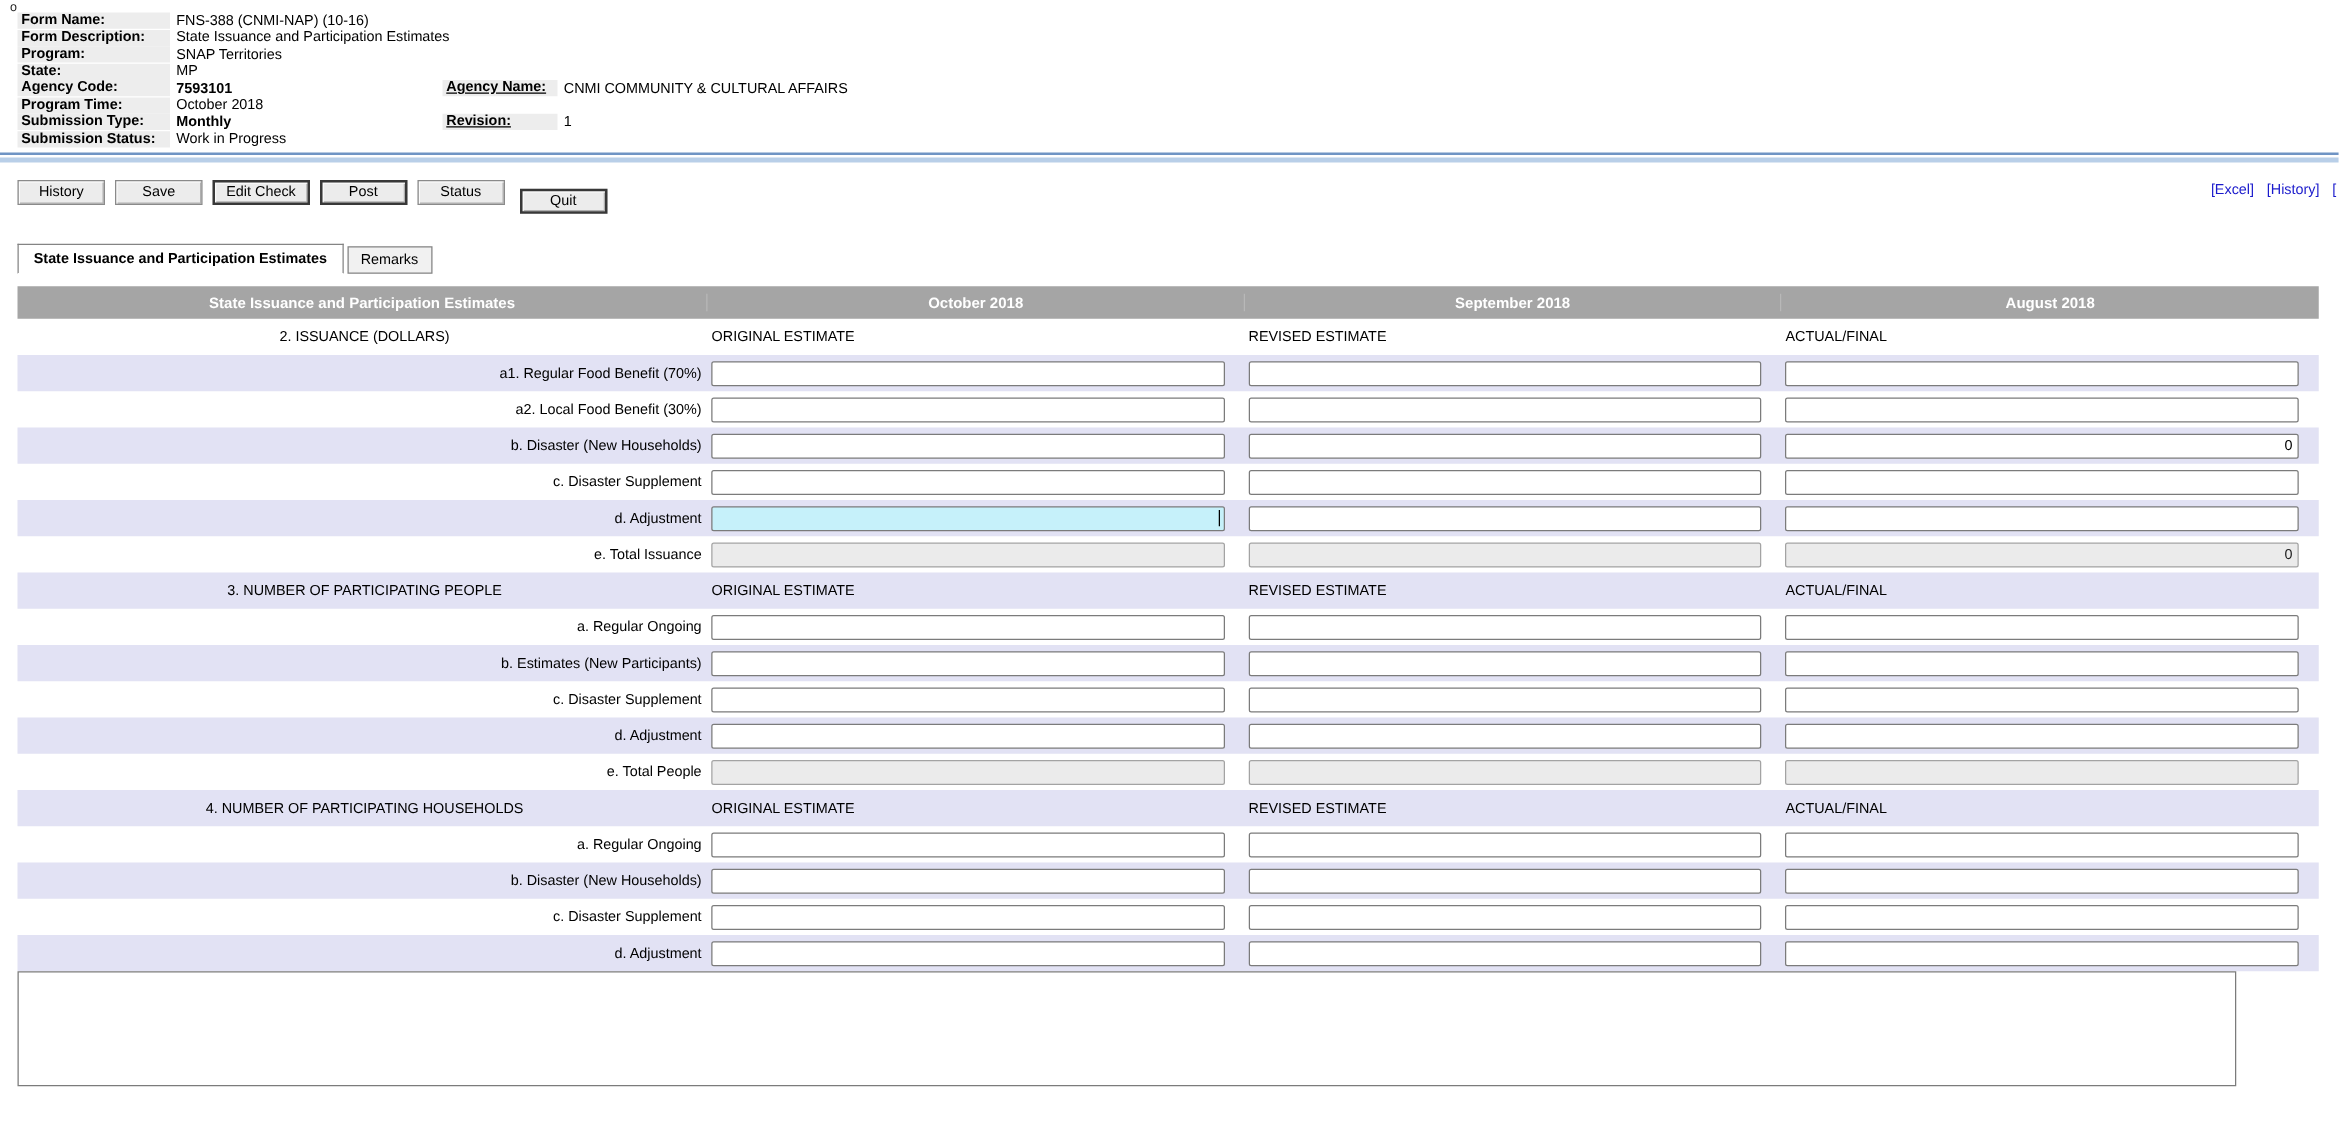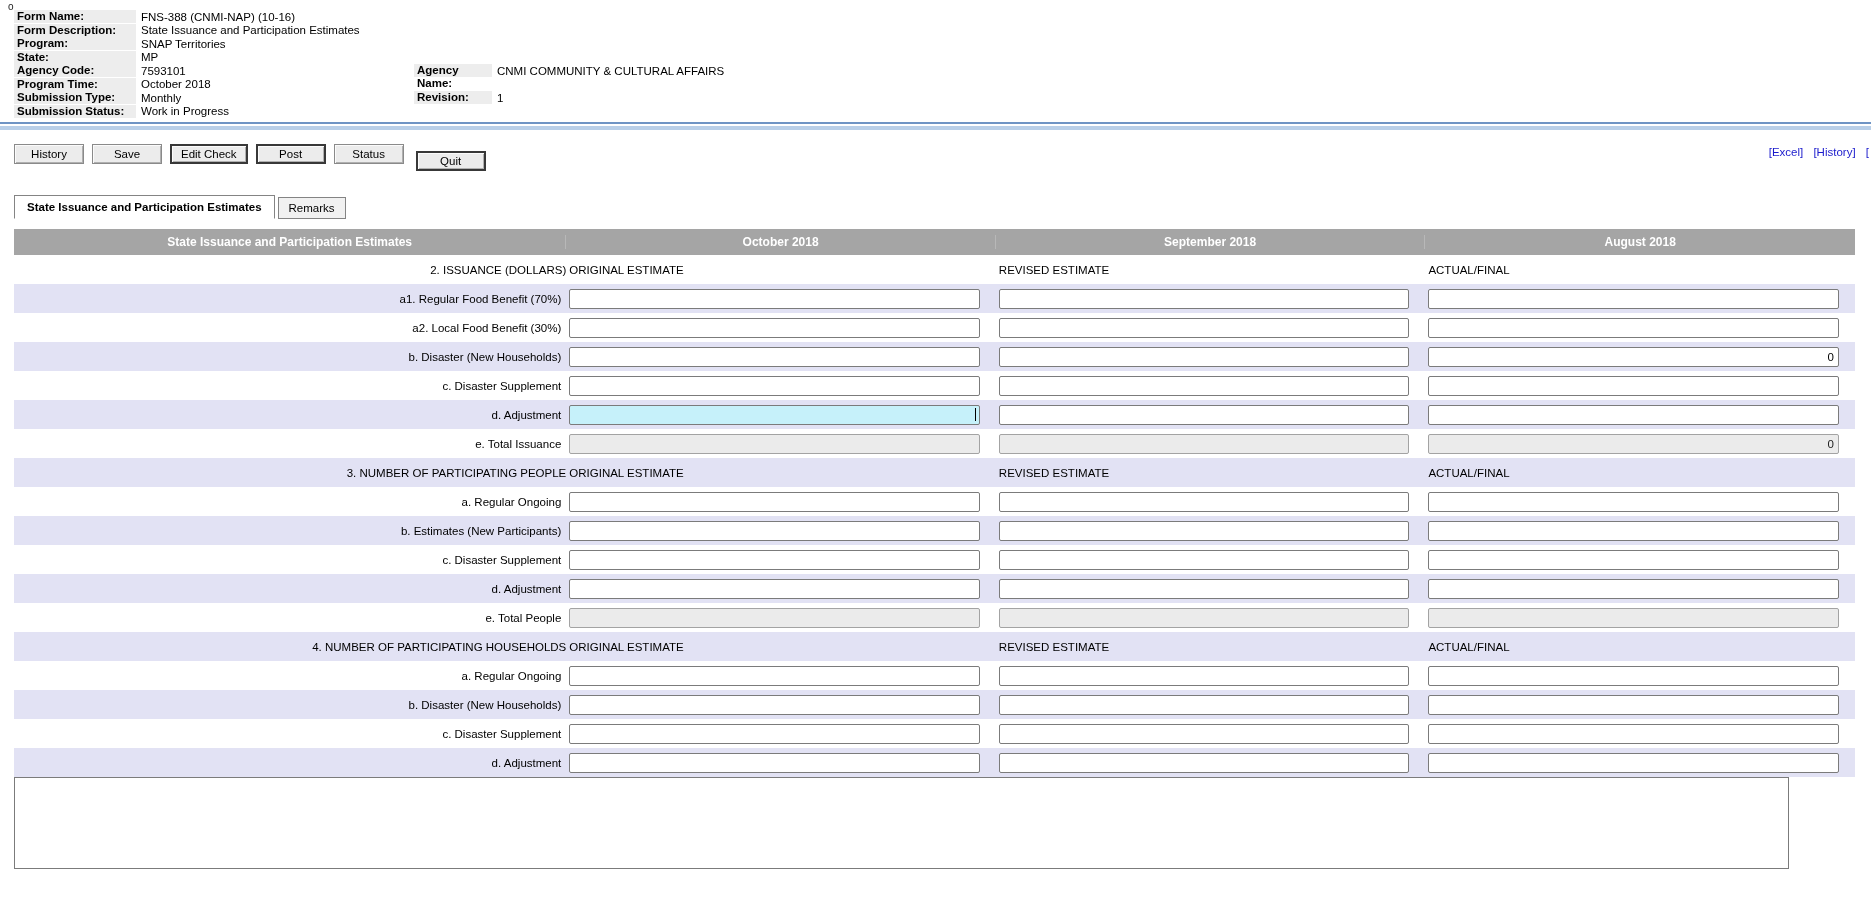--- a/index.html
+++ b/index.html
@@ -10,22 +10,22 @@
     font-size: 11.5px; color: #000;
   }
   .stray { position: absolute; top: 1px; left: 8px; font-size: 10px; color: #222; }
   .content { padding: 8px 16px 0 14px; }
 
   
   .meta-block { margin-top: 2px; }
   .meta-row { display: flex; align-items: center; height: 13.5px; }
   .meta-label  { width: 122px; background: #ededed; font-weight: bold; padding-left: 3px; height: 13px; line-height: 13px; }
   .meta-value  { padding-left: 5px; }
-  .meta-value.v1 { width: 278px; }
-  .meta-label2 { width: 78px; background: #ededed; font-weight: bold; padding-left: 3px; height: 13px; line-height: 13px; }
+  .meta-value.v1 { width: 218px; font-weight: bold; }
+  .meta-label2 { width: 92px; background: #ededed; font-weight: bold; padding-left: 3px; height: 13px; line-height: 13px; text-decoration: underline; }
 
   
   .divider-thin  { height: 2px; background: #6f94c4; margin-top: 4px; }
   .divider-gap   { height: 2px; background: #fff; }
   .divider-thick { height: 4px; background: #b9cfe8; }
 
   
   .toolbar { position: relative; display: flex; align-items: center; margin: 13px 0 0 14px; height: 22px; }
   .btn {
     height: 20px; min-width: 70px; padding: 0 9px; margin-right: 8px;
@@ -48,21 +48,21 @@
   .grid-header { display: flex; background: #a5a5a5; color: #fff; font-weight: bold; height: 26px; align-items: center; font-size: 12px; }
   .grid-header > div { border-right: 1px solid #b8b8b8; }
   .grid-header > div:last-child { border-right: none; }
   .col-label { width: 30%; text-align: center; }
   .col-month { width: 23.333%; text-align: center; }
   .grid-row { display: flex; min-height: 29px; align-items: center; }
   .grid-row.alt { background: #e2e2f4; }
   .cell.label-cell { width: 30%; }
   .cell.month-cell { width: 23.333%; padding: 0 16px 0 3px; }
   .row-label { text-align: right; padding-right: 5px; }
-  .section-title { text-align: right; padding-left: 3px; }
+  .section-title { text-align: center; padding-left: 3px; }
   .subheader { padding-left: 5px; }
   .est-input {
     width: 100%; height: 20px; border: 1px solid #7b7b7b; border-radius: 2px;
     background: #fff; font-family: inherit; font-size: 11.5px; color: #000;
     text-align: right; padding: 0 4px;
   }
   .est-input[disabled] { background: #ebebeb; border-color: #a3a3a3; color: #222; }
   .est-input.focused {
     background-color: #c6f1fa;
     background-image: linear-gradient(#000, #000);

